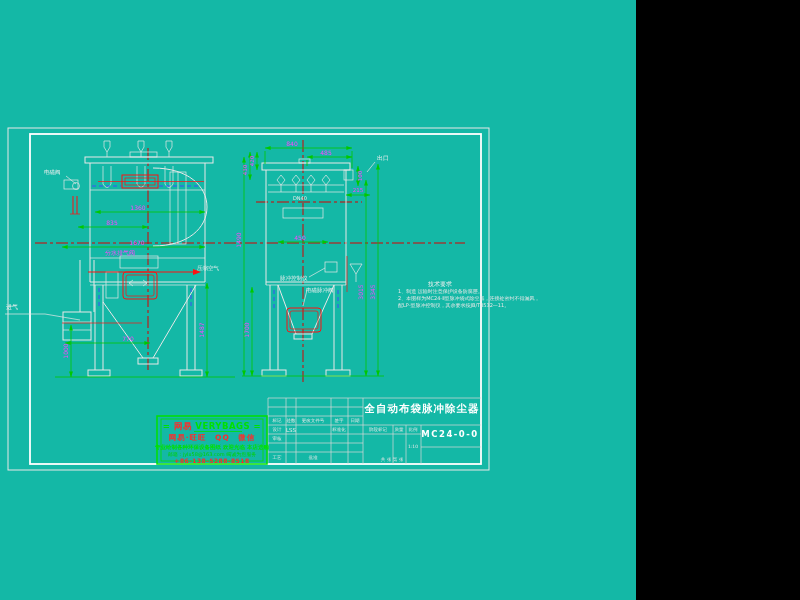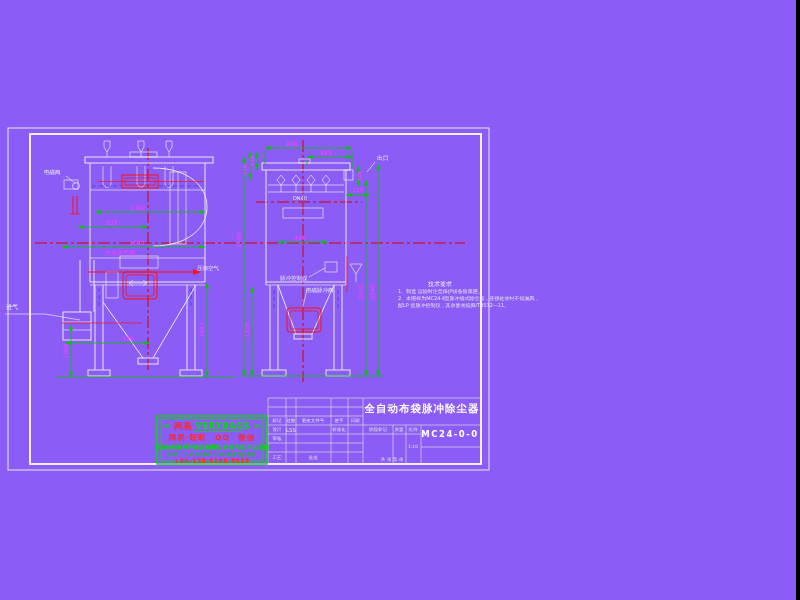--- a/index.html
+++ b/index.html
@@ -1,16 +1,16 @@
 <!DOCTYPE html>
 <html><head>
 <meta charset="utf-8">
 <style>
   html,body{margin:0;padding:0;background:#000;}
-  .canvas{position:relative;width:796px;height:600px;background:#8b5cf6;overflow:hidden;}
+  .canvas{position:relative;width:636px;height:600px;background:#14b8a6;overflow:hidden;}
   svg{position:absolute;left:0;top:0;}
   svg text{font-family:"DejaVu Sans",sans-serif;}
   .w{stroke:#e8e8e8;fill:none;stroke-width:1;}
   .wt{stroke:#e8e8e8;fill:none;stroke-width:.7;}
   .fr{stroke:#e8e8e8;fill:none;stroke-width:1;}
   .fr2{stroke:#fff;fill:none;stroke-width:1.8;}
   .r{stroke:#ff1010;fill:none;stroke-width:1;}
   .rt{stroke:#ff1010;fill:none;stroke-width:.7;}
   .rcl{stroke:#d80000;fill:none;stroke-width:1;stroke-dasharray:12 3 3 3;}
   .bl{stroke:#4444ff;fill:none;stroke-width:.9;stroke-dasharray:4 3;}

